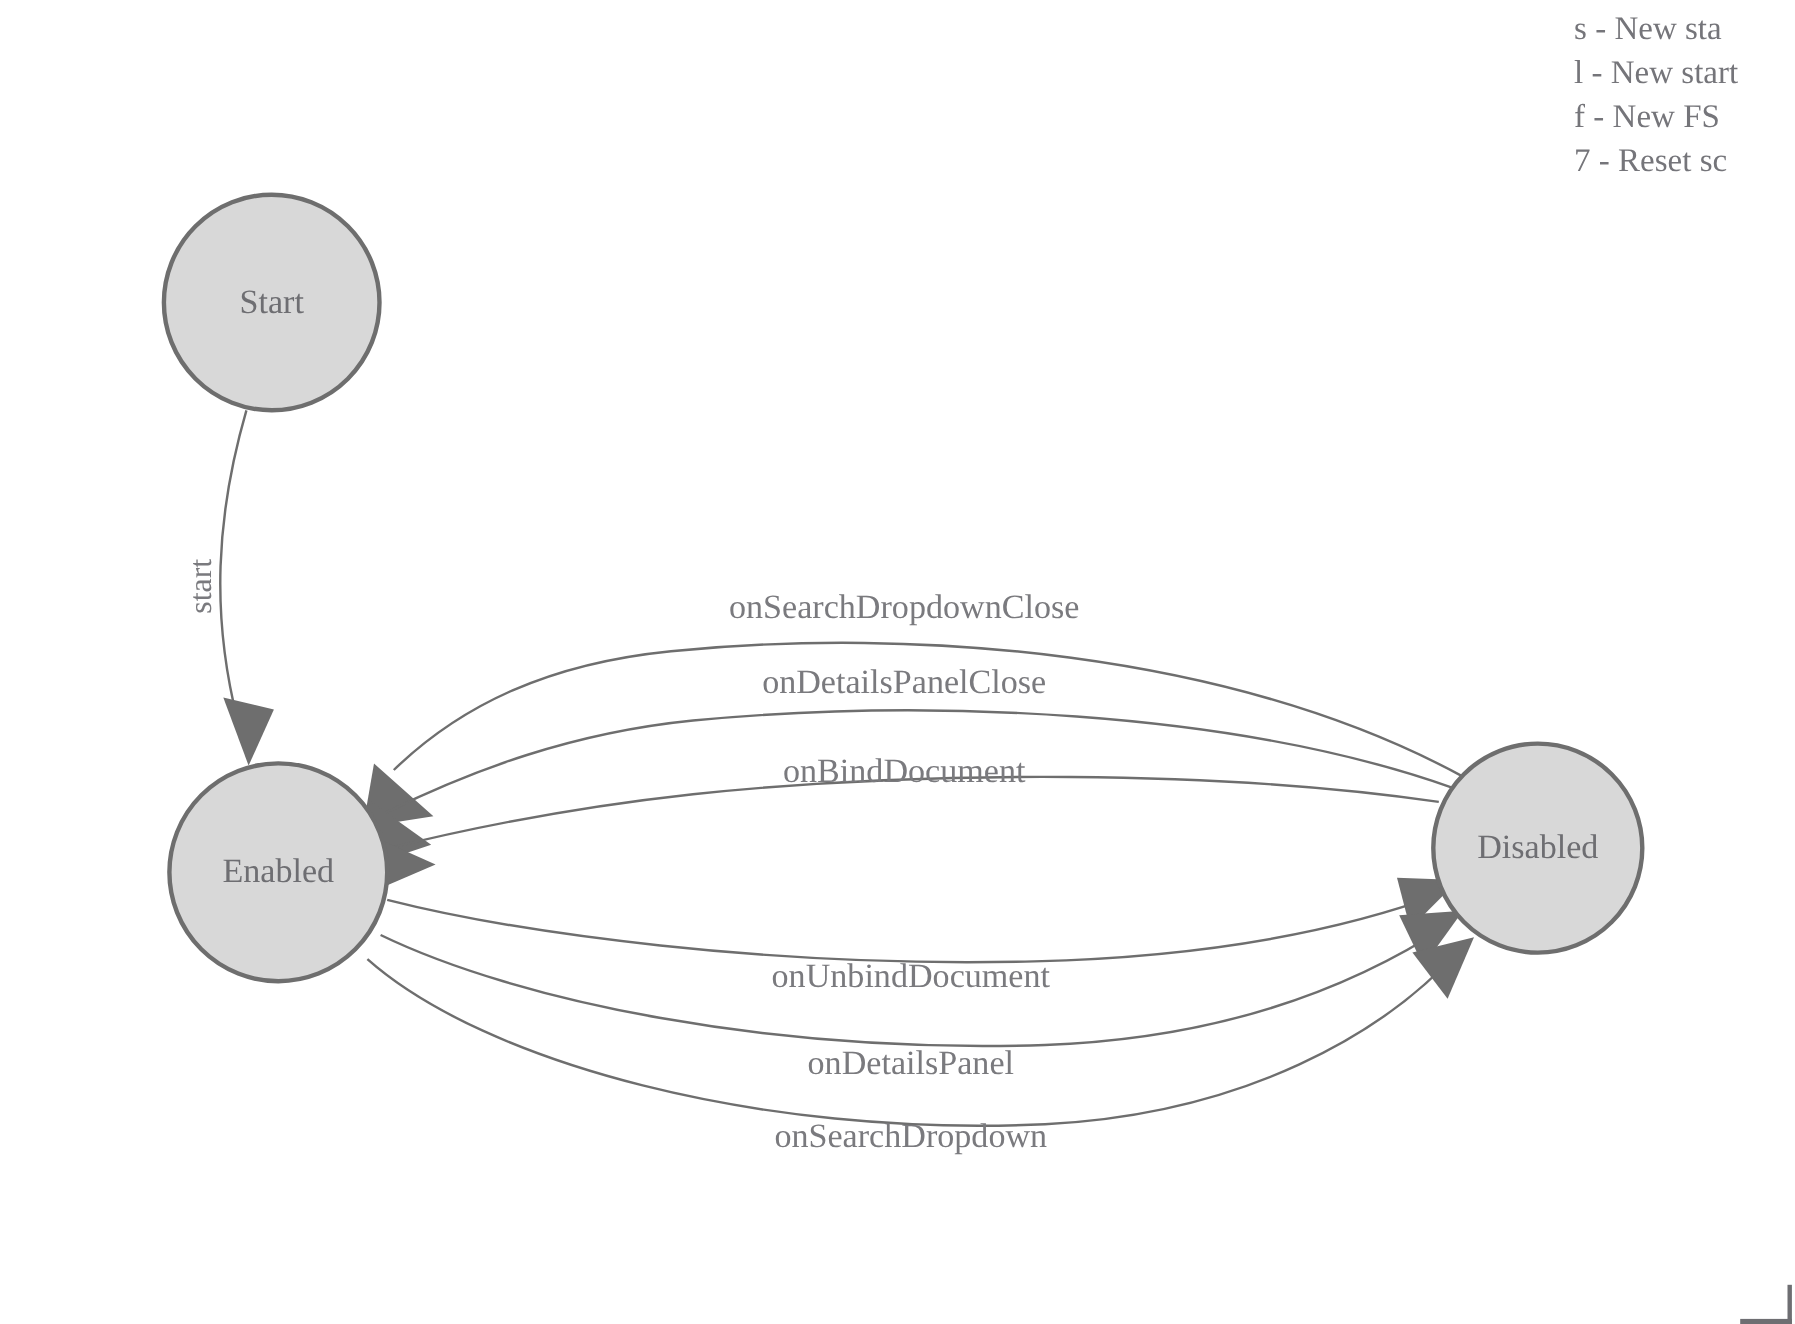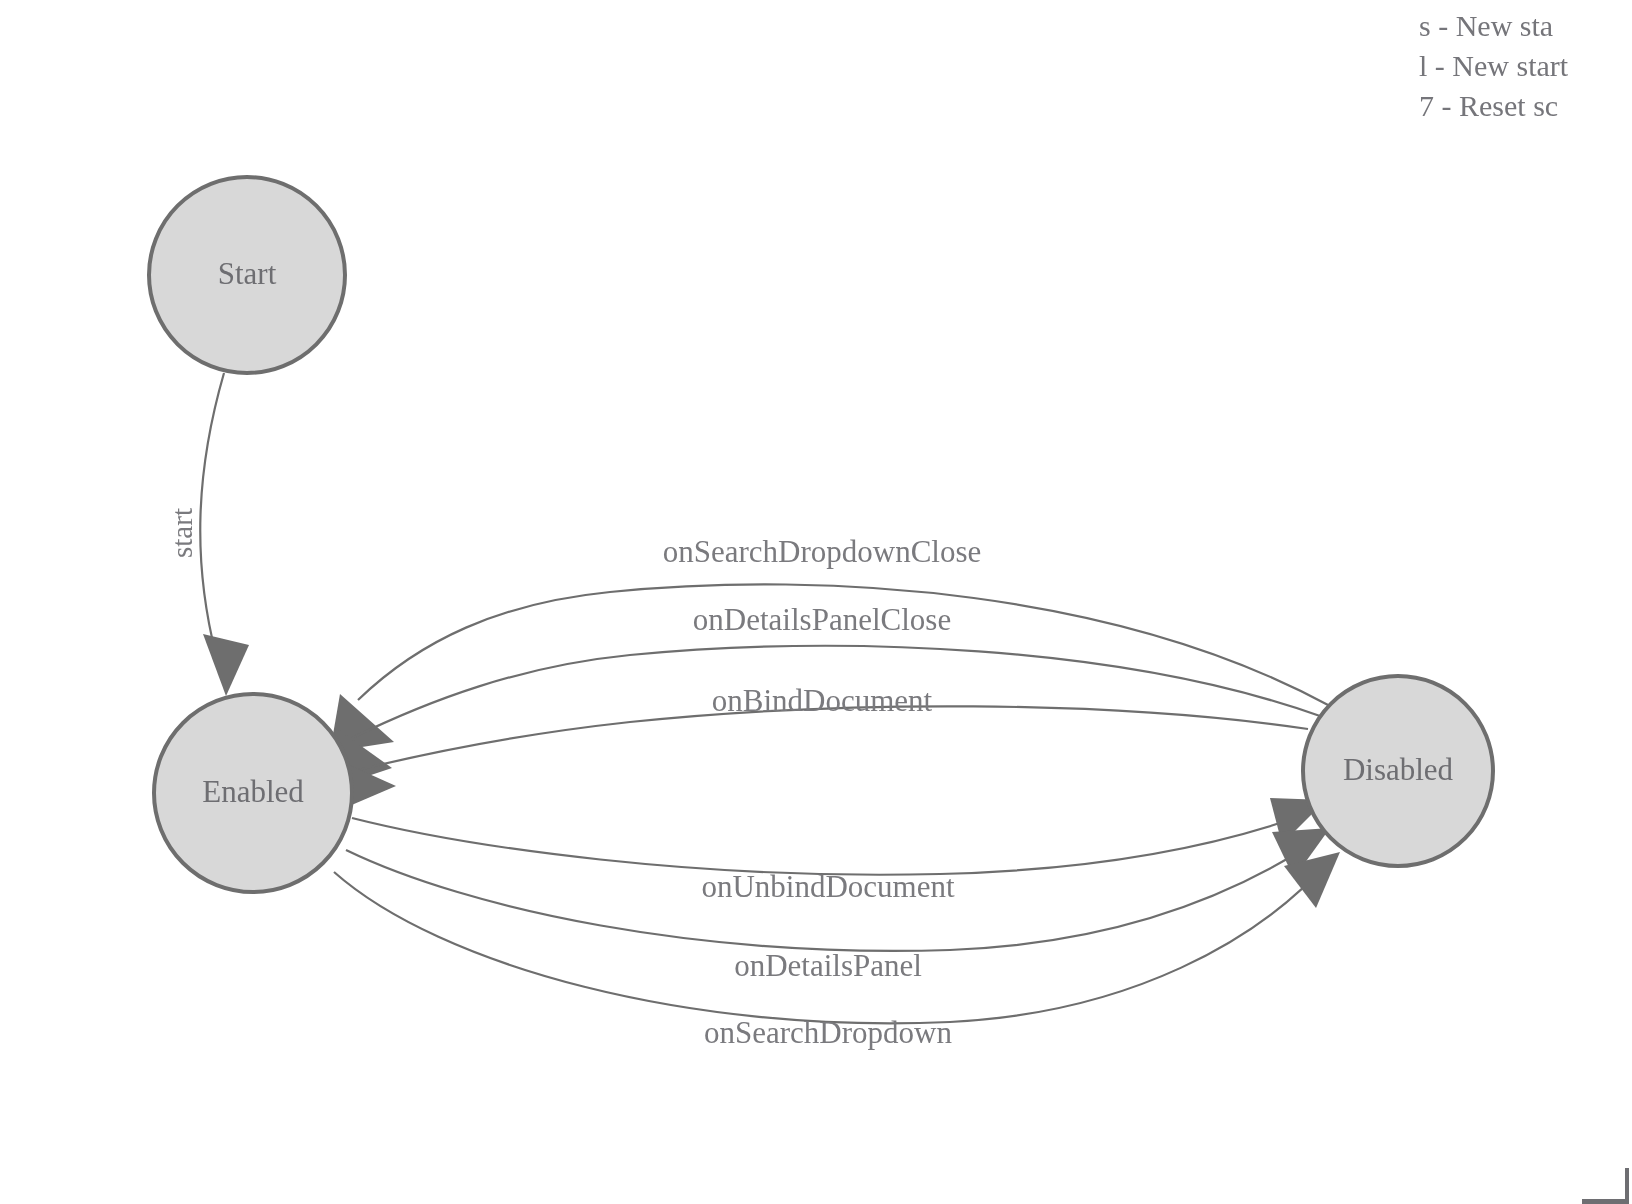--- a/index.html
+++ b/index.html
@@ -58,21 +58,21 @@
     text-anchor: middle;
   }
   .edge-label-rot {
     fill: #7a7a7e;
     font-family: "Liberation Serif", "DejaVu Serif", serif;
     font-size: 29px;
     text-anchor: middle;
   }
   #legend-panel {
     position: absolute;
-    right: 16px;
+    right: 4px;
     top: 0;
     width: 205px;
     padding-top: 6px;
     overflow: hidden;
     white-space: nowrap;
     text-align: left;
   }
   .legend-line {
     font-family: "Liberation Serif", "DejaVu Serif", serif;
     font-size: 30px;
@@ -167,20 +167,21 @@
     <g>
       <circle class="node-circle" cx="1398" cy="771" r="95"></circle>
       <text class="node-label" x="1398" y="773">Disabled</text>
     </g>
 
   </svg>
 
   <div id="legend-panel">
     <div class="legend-line">s - New sta</div>
     <div class="legend-line">l - New start</div>
+    <div class="legend-line">f - New FS</div>
     <div class="legend-line">7 - Reset sc</div>
   </div>
 
   <div id="corner-bracket">
     <div class="cb-v"></div>
     <div class="cb-h"></div>
   </div>
 
 </div>
 

